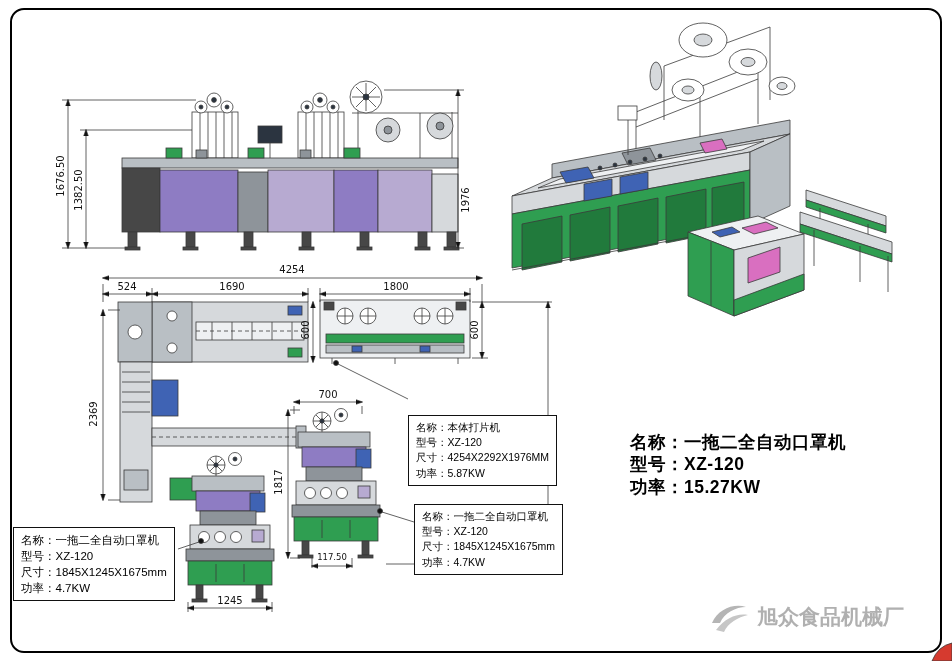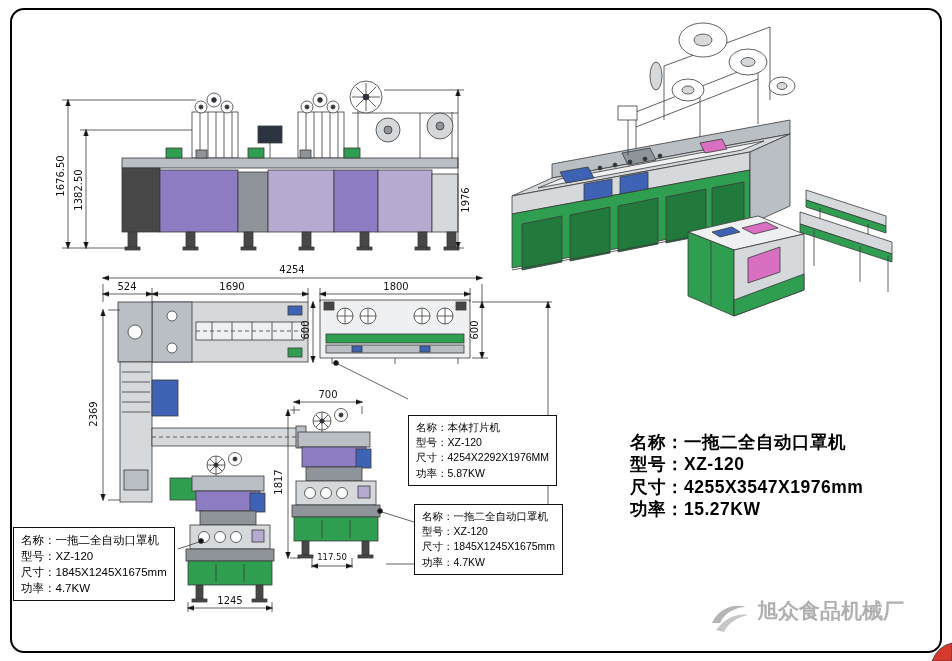--- a/index.html
+++ b/index.html
@@ -29,21 +29,21 @@
   .f-lav{fill:var(--lav)}.f-blue{fill:var(--blue)}.f-pink{fill:var(--pink)}
   .dot{fill:#111;stroke:none;}
   text.dim{font:10px "DejaVu Sans",sans-serif;fill:#111;stroke:none;}
   text.dim-s{font:8.5px "DejaVu Sans",sans-serif;fill:#111;stroke:none;}
   
   .callout{position:absolute;background:#fff;border:1.6px solid #111;padding:4px 7px;
            font-size:10.5px;line-height:1.45;white-space:nowrap;}
   #callout-left{font-size:11.5px;line-height:1.4;}
   .mainspec{position:absolute;left:630px;top:431px;font-size:17.5px;font-weight:600;
             line-height:1.28;letter-spacing:.5px;white-space:nowrap;}
-  .watermark{position:absolute;left:708px;top:597px;display:flex;align-items:flex-start;gap:7px;
+  .watermark{position:absolute;left:708px;top:597px;display:flex;align-items:center;gap:7px;
              color:#b0b0b0;font-size:21px;font-weight:600;white-space:nowrap;}
 </style>
 </head>
 <body>
 
 <div class="canvas">
   <div class="frame"></div>
 
   <svg class="art" width="952" height="661" viewBox="0 0 952 661">
     <defs>
@@ -426,21 +426,20 @@
   <div class="callout" id="callout-right" style="left:414px;top:504px;">
     <div>名称：一拖二全自动口罩机</div>
     <div>型号：XZ-120</div>
     <div>尺寸：1845X1245X1675mm</div>
     <div>功率：4.7KW</div>
   </div>
 
   <div class="mainspec">
     <div>名称：一拖二全自动口罩机</div>
     <div>型号：XZ-120</div>
-    <div>尺寸：4255X3547X1976mm</div>
     <div>功率：15.27KW</div>
   </div>
 
   <div class="watermark">
     <svg width="42" height="40" viewBox="0 0 42 40">
       <path d="M4,26 C10,12 26,6 38,10 C28,10 16,16 12,26 Z" fill="#b5b5b5" stroke="none"></path>
       <path d="M8,33 C18,20 30,16 40,18 C30,20 20,26 16,35 Z" fill="#c6c6c6" stroke="none"></path>
     </svg>
     <span>旭众食品机械厂</span>
   </div>

